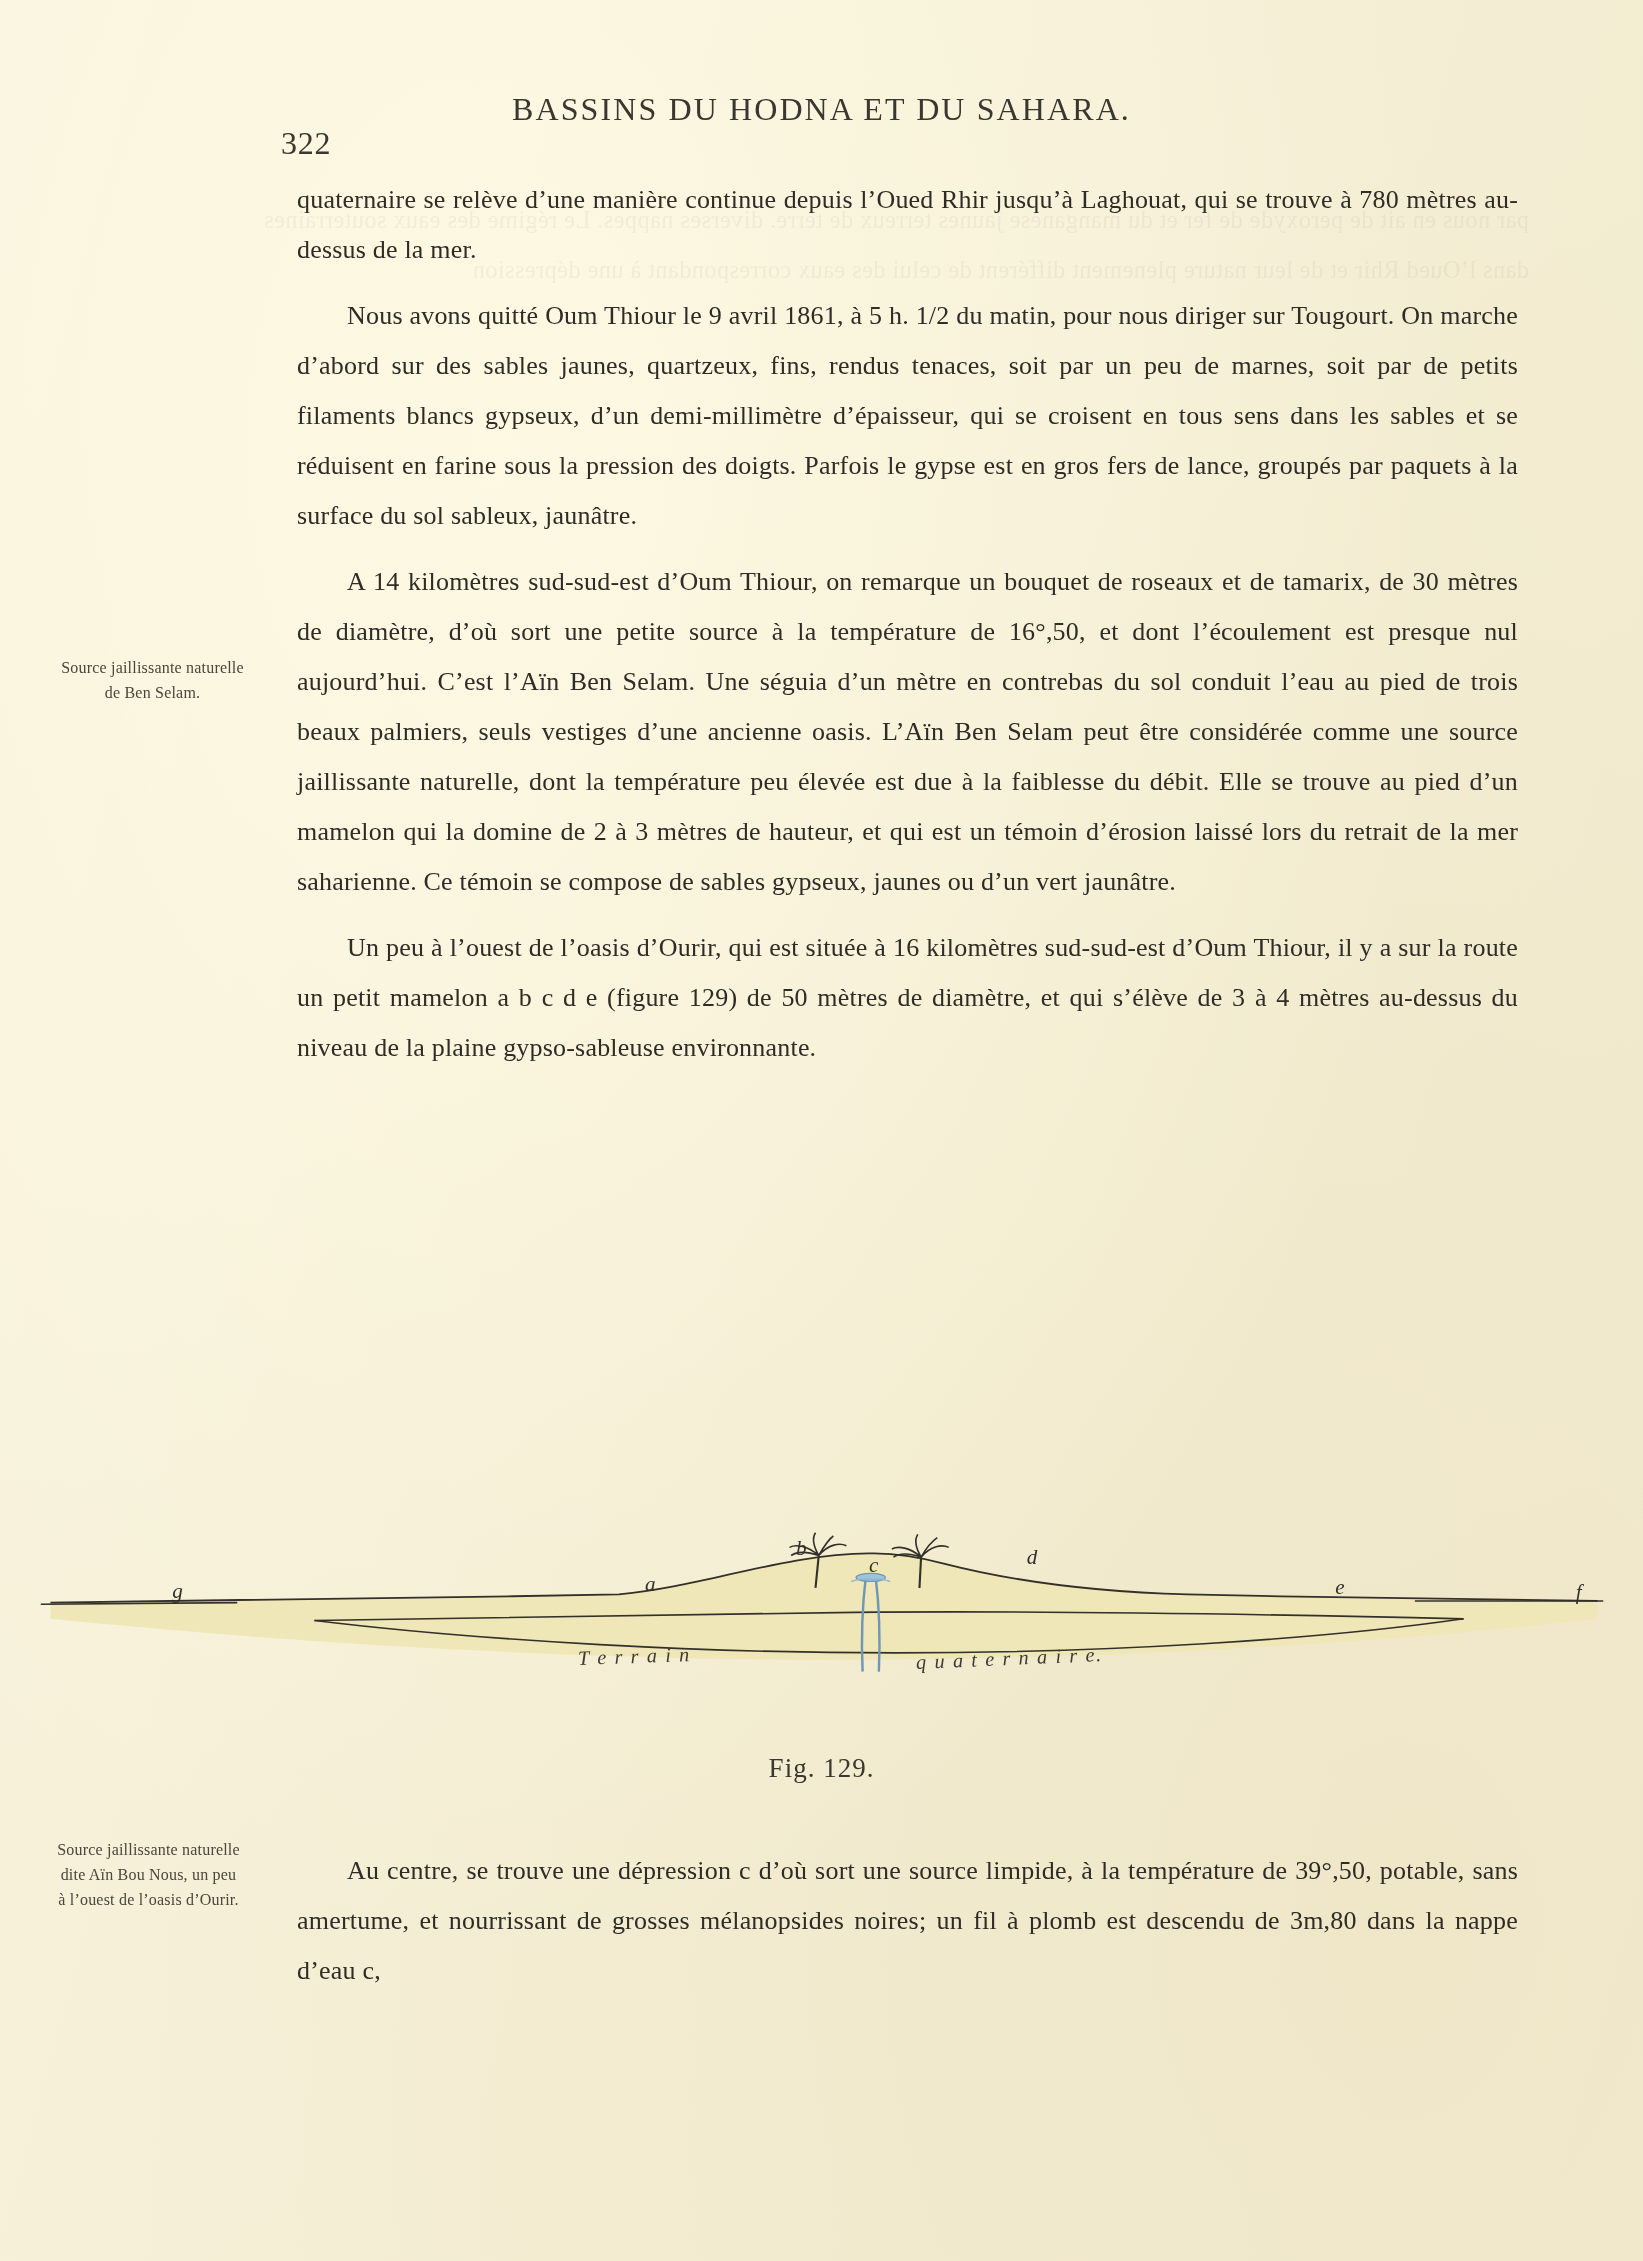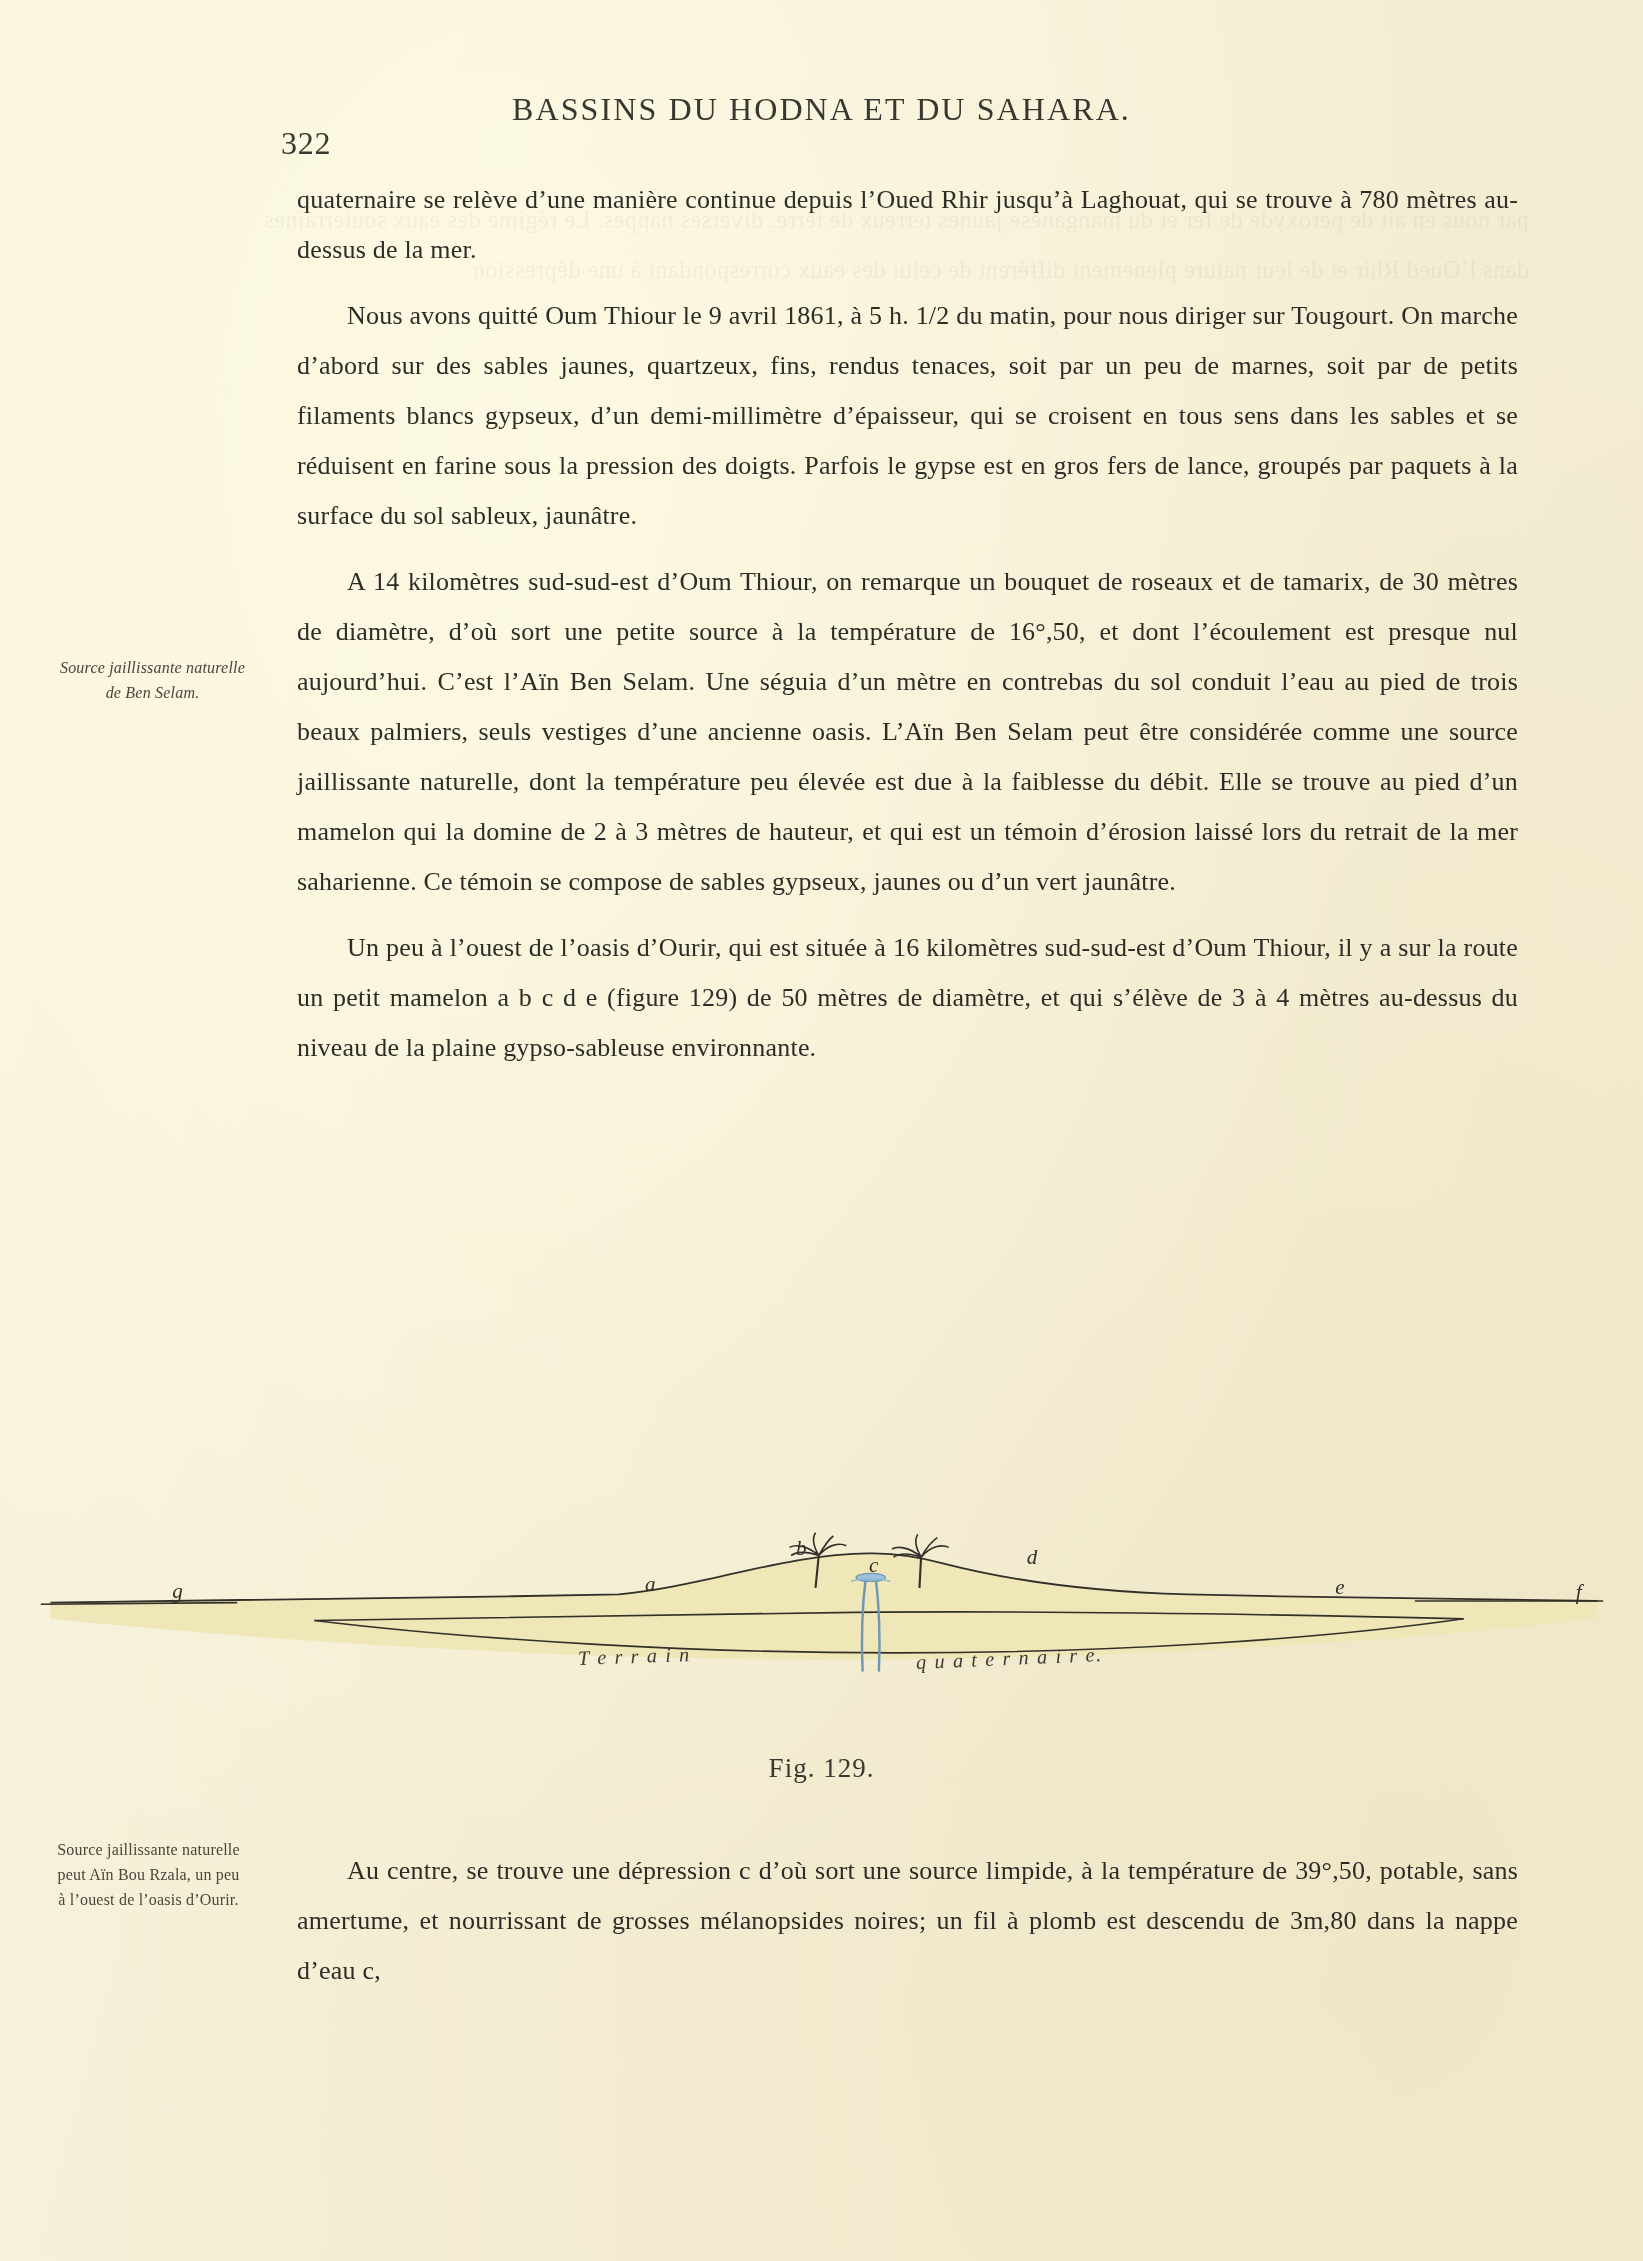--- a/index.html
+++ b/index.html
@@ -79,21 +79,21 @@
   }
   .marginal {
     position: absolute;
     width: 187px;
     text-align: center;
     font-size: 16px;
     line-height: 25px;
     color: #4a463c;
     letter-spacing: 0.2px;
   }
-  .marginal-1 { left: 59px; top: 655px; font-style: italic; }
+  .marginal-1 { left: 59px; top: 655px; }
   .marginal-2 { left: 55px; top: 1837px; }
 
   .figure-wrap {
     position: absolute;
     left: 33px;
     top: 1497px;
     width: 1578px;
     height: 268px;
   }
   .fig-caption {
@@ -141,21 +141,21 @@
   </div>
 
   <div class="body-col">
     <p class="para noindent">quaternaire se relève d’une manière continue depuis l’Oued Rhir jusqu’à Laghouat, qui se trouve à 780 mètres au-dessus de la mer.</p>
     <p class="para">Nous avons quitté Oum Thiour le 9 avril 1861, à 5 h. 1/2 du matin, pour nous diriger sur Tougourt. On marche d’abord sur des sables jaunes, quartzeux, fins, rendus tenaces, soit par un peu de marnes, soit par de petits filaments blancs gypseux, d’un demi-millimètre d’épaisseur, qui se croisent en tous sens dans les sables et se réduisent en farine sous la pression des doigts. Parfois le gypse est en gros fers de lance, groupés par paquets à la surface du sol sableux, jaunâtre.</p>
     <p class="para">A 14 kilomètres sud-sud-est d’Oum Thiour, on remarque un bouquet de roseaux et de tamarix, de 30 mètres de diamètre, d’où sort une petite source à la température de 16°,50, et dont l’écoulement est presque nul aujourd’hui. C’est l’Aïn Ben Selam. Une séguia d’un mètre en contrebas du sol conduit l’eau au pied de trois beaux palmiers, seuls vestiges d’une ancienne oasis. L’Aïn Ben Selam peut être considérée comme une source jaillissante naturelle, dont la température peu élevée est due à la faiblesse du débit. Elle se trouve au pied d’un mamelon qui la domine de 2 à 3 mètres de hauteur, et qui est un témoin d’érosion laissé lors du retrait de la mer saharienne. Ce témoin se compose de sables gypseux, jaunes ou d’un vert jaunâtre.</p>
     <p class="para">Un peu à l’ouest de l’oasis d’Ourir, qui est située à 16 kilomètres sud-sud-est d’Oum Thiour, il y a sur la route un petit mamelon a b c d e (figure 129) de 50 mètres de diamètre, et qui s’élève de 3 à 4 mètres au-dessus du niveau de la plaine gypso-sableuse environnante.</p>
   </div>
 
   <div class="marginal marginal-1">Source jaillissante naturelle de Ben Selam.</div>
-  <div class="marginal marginal-2">Source jaillissante naturelle peut Aïn Bou Rzala, un peu à l’ouest de l’oasis d’Ourir.</div>
+  <div class="marginal marginal-2">Source jaillissante naturelle dite Aïn Bou Nous, un peu à l’ouest de l’oasis d’Ourir.</div>
 
   <div class="figure-wrap">
     <svg width="1578" height="268" viewBox="0 0 1940 330">
 
       <path d="M 20 130 C 300 126, 500 124, 720 120 C 800 112, 860 92, 940 78 C 1010 66, 1060 66, 1120 82 C 1190 100, 1280 116, 1420 120 C 1600 124, 1800 126, 1925 128 L 1925 150 C 1700 176, 1400 196, 1080 200 C 760 204, 380 186, 20 150 Z" fill="#efe7b8" stroke="none"></path>
 
       <path d="M 20 130 C 300 126, 500 124, 720 120 C 800 112, 860 92, 940 78 C 1010 66, 1060 66, 1120 82 C 1190 100, 1280 116, 1420 120 C 1600 124, 1800 126, 1925 128" fill="none" stroke="#33302a" stroke-width="2.2"></path>
 
       <path d="M 345 152 C 600 149, 820 144, 1010 142 C 1220 140, 1500 144, 1760 150" fill="none" stroke="#33302a" stroke-width="2"></path>
       <path d="M 345 152 C 560 178, 830 192, 1060 192 C 1320 192, 1580 176, 1760 150" fill="none" stroke="#33302a" stroke-width="2"></path>

